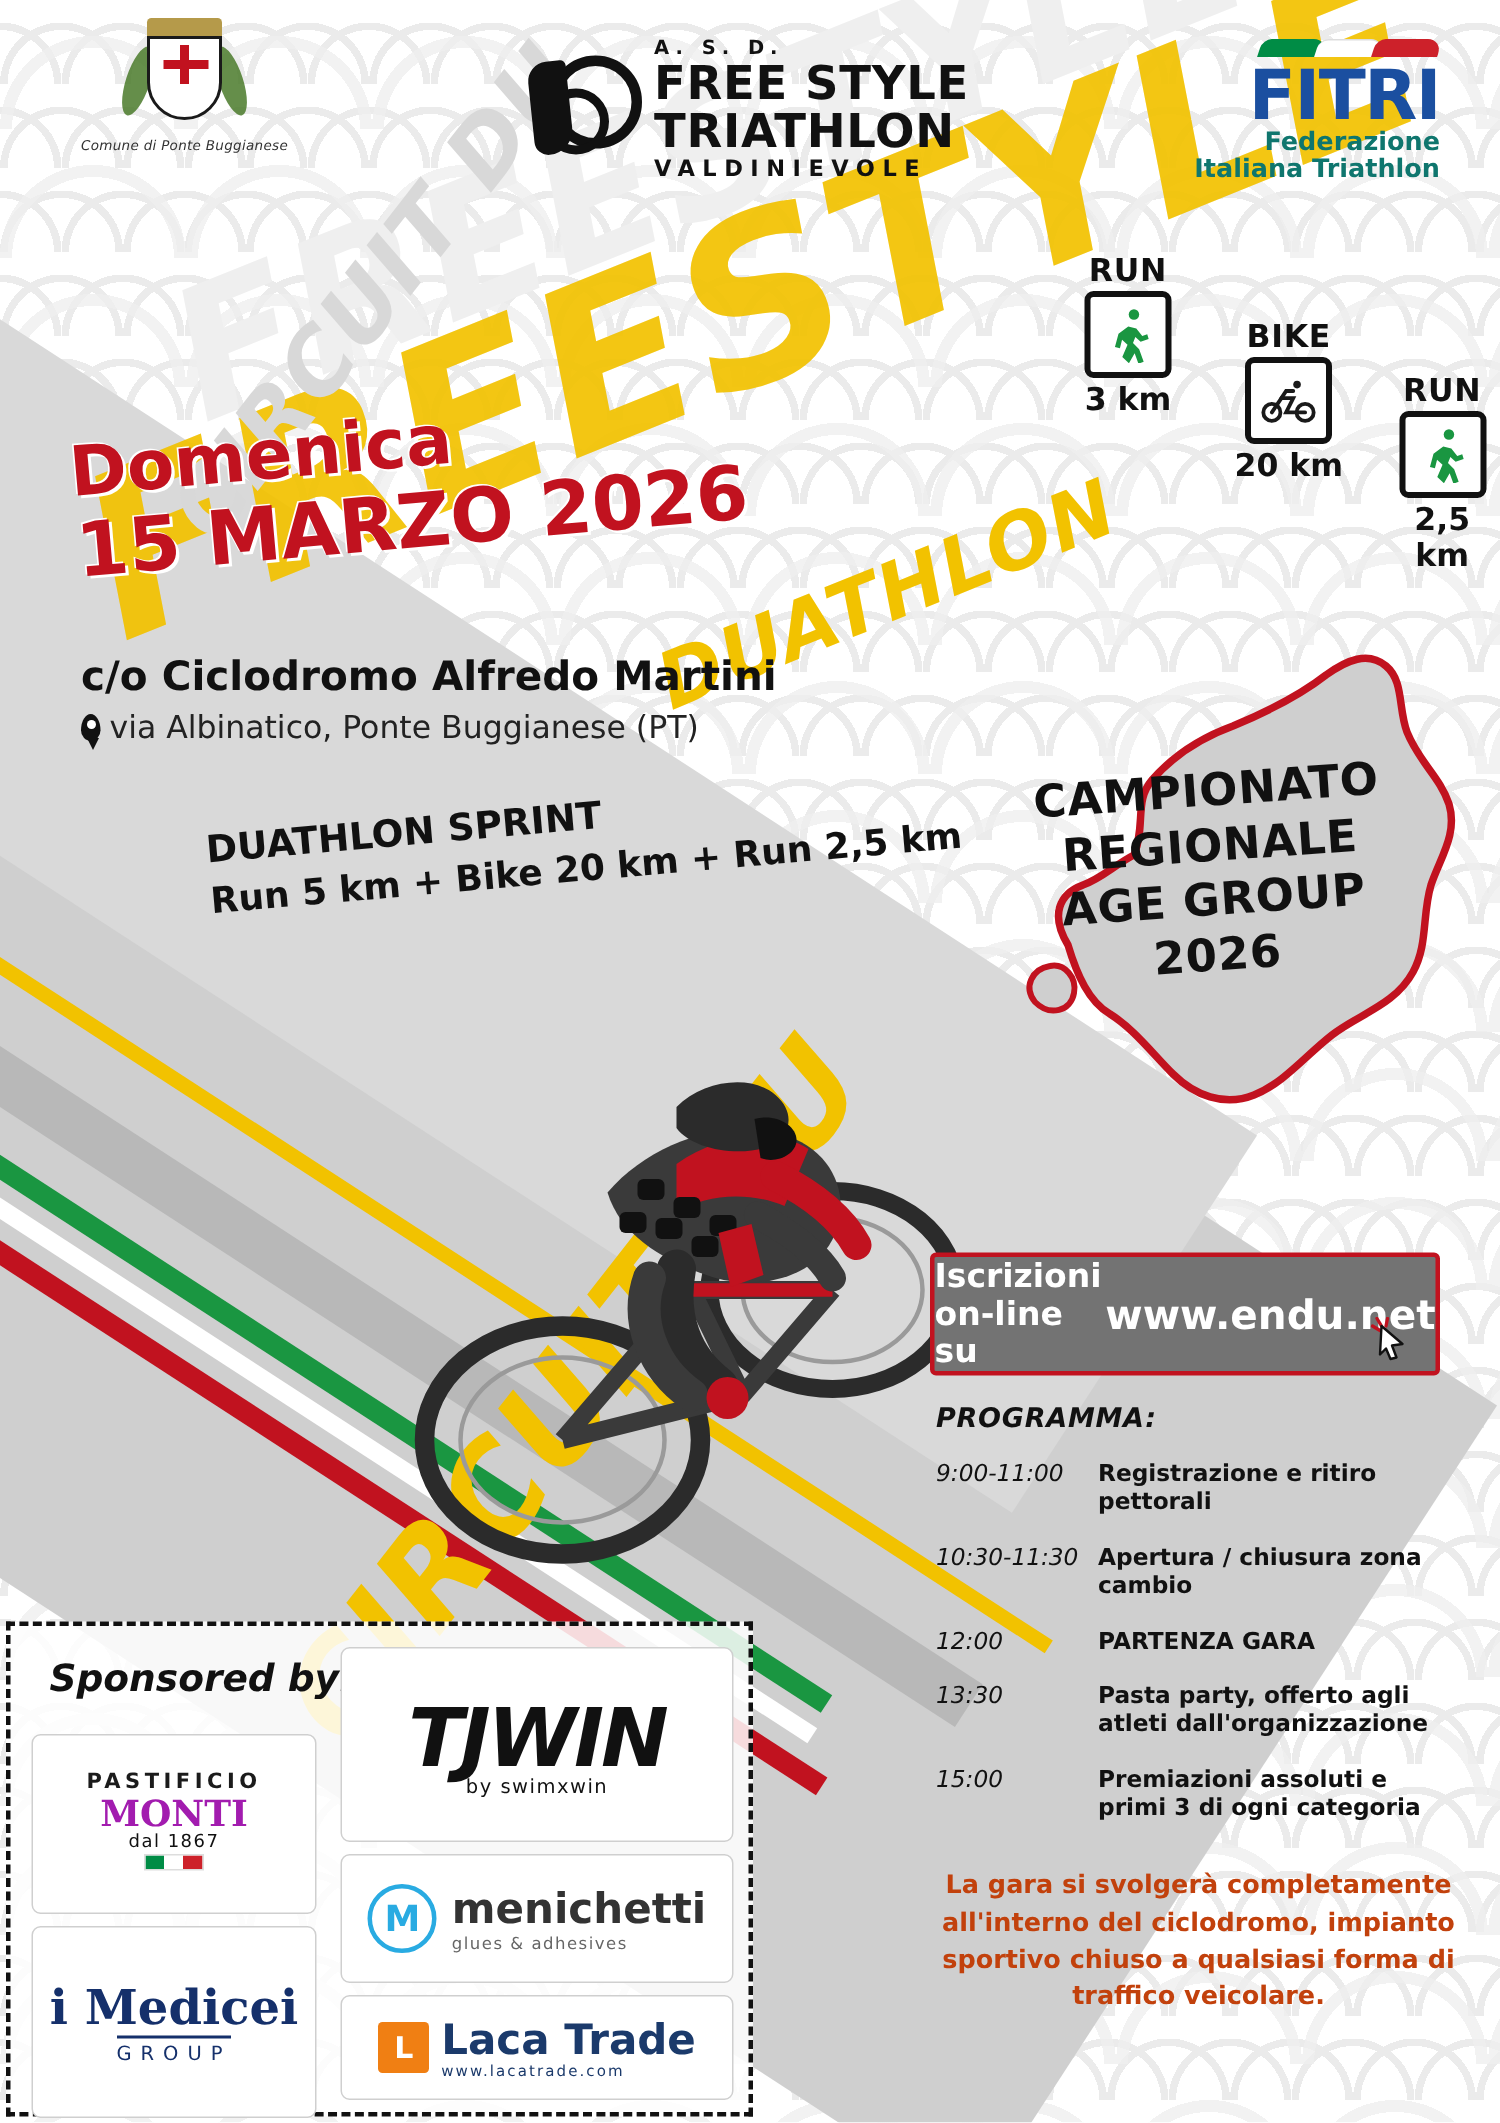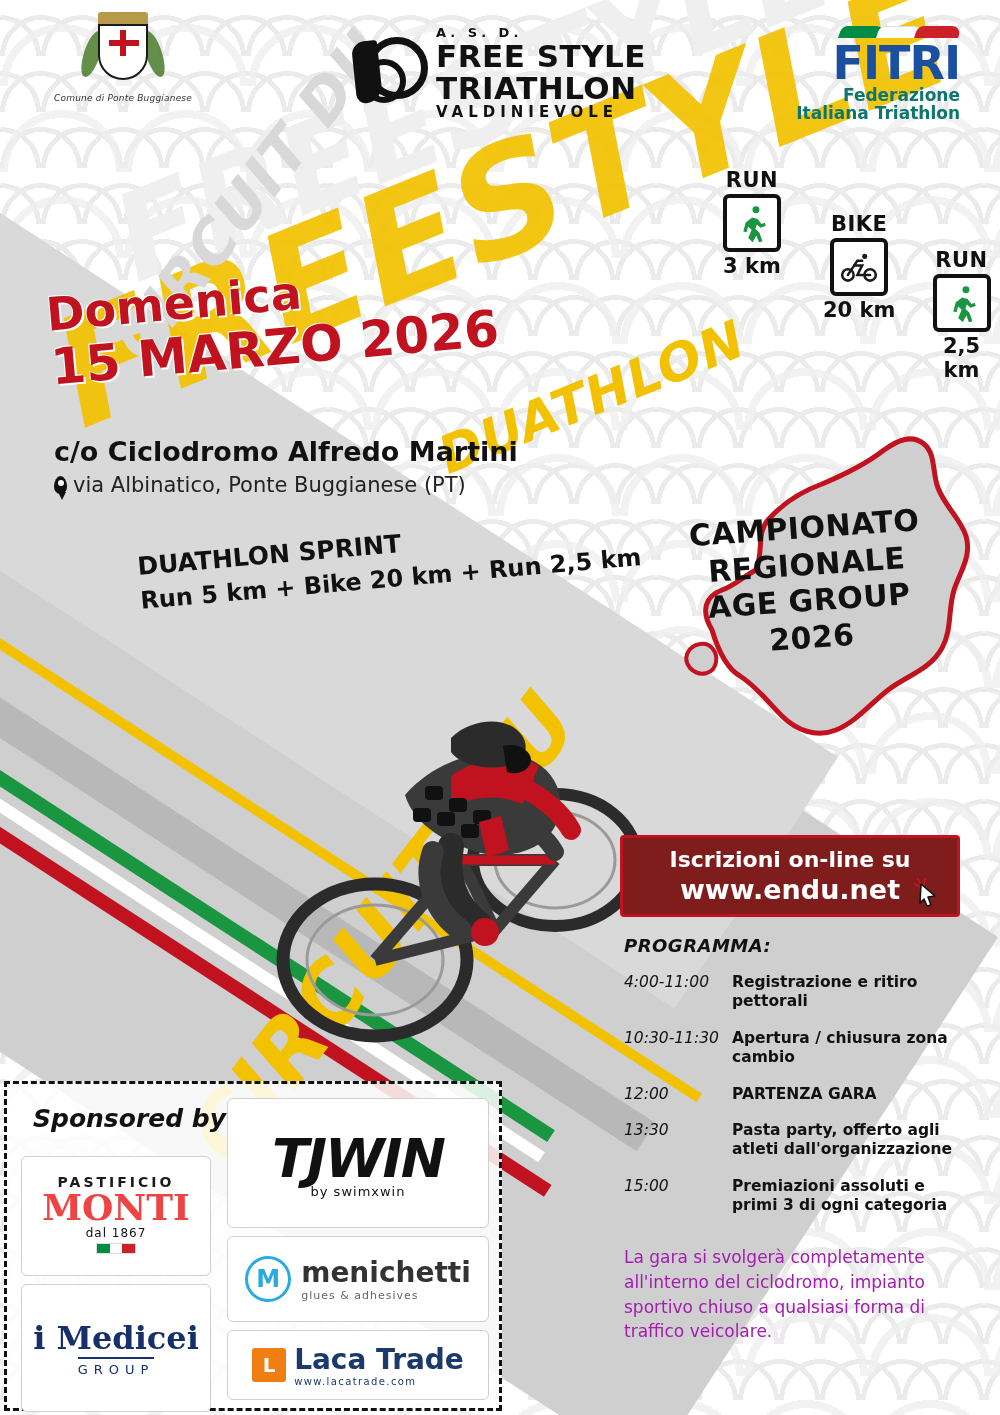--- a/index.html
+++ b/index.html
@@ -133,50 +133,50 @@
   .tuscany { position:absolute; z-index:6; right:10px; top:400px; width:330px; height:380px;}
   .campionato { position:absolute; z-index:9; right:62px; top:510px; width:260px; text-align:center;
                 transform:rotate(-4deg);}
   .campionato div { font-size:30px; font-weight:700; color:#111; line-height:1.22; letter-spacing:.5px;}
 
   
   .cyclist { position:absolute; z-index:7; left:255px; top:560px; width:430px; height:540px;}
 
   
   .iscrizioni { position:absolute; z-index:10; left:620px; top:835px; width:340px; height:82px;
-                background:#7f1d1d; border:3px solid #c1121f; border-radius:4px; color:#fff;
-                display:flex; flex-direction:column; align-items:center; justify-content:center;}
+                background:#737373; border:3px solid #c1121f; border-radius:4px; color:#fff;
+                display:flex; flex-direction:row; align-items:center; justify-content:center;}
   .iscrizioni .l1 { font-size:22px; font-weight:700;}
   .iscrizioni .l2 { font-size:27px; font-weight:700; margin-top:2px;}
   .cursor { position:absolute; right:18px; bottom:6px; width:26px; height:30px;}
 
   
   .programma { position:absolute; z-index:10; left:624px; top:935px; width:350px;}
   .prog-title { font-size:18px; font-weight:700; font-style:italic; color:#111; letter-spacing:.5px;}
   .prog-row { display:flex; margin-top:17px; font-size:15.5px; color:#111;}
   .prog-time { width:108px; flex:none; font-style:italic;}
   .prog-desc { font-weight:700; line-height:1.25;}
-  .prog-note { margin-top:30px; font-size:17px; color:#a21caf; line-height:1.45;}
+  .prog-note { margin-top:30px; text-align:center; font-size:17px; color:#c2410c; line-height:1.45;font-weight:bold;}
 
   
   .sponsors { position:absolute; z-index:10; left:4px; bottom:4px; width:498px; height:330px;
               border:3px dashed #111; background:rgba(255,255,255,.85); padding:10px 12px;}
   .sp-title { font-size:25px; font-weight:700; font-style:italic; color:#111; margin:10px 0 0 14px;}
   .sp-grid { position:absolute; inset:0; }
   .sp-card { position:absolute; background:#fff; border:1px solid #cfcfcf; border-radius:6px;
              display:flex; align-items:center; justify-content:center; overflow:hidden;}
   .monti { left:14px; top:72px; width:190px; height:120px;}
   .medici { left:14px; top:200px; width:190px; height:128px;}
   .tjwin { left:220px; top:14px; width:262px; height:130px;}
   .menichetti { left:220px; top:152px; width:262px; height:86px;}
   .laca { left:220px; top:246px; width:262px; height:70px;}
 
   .monti-txt { text-align:center; line-height:1.05;}
   .monti-1 { font-size:14px; letter-spacing:3px; color:#1b1b1b; font-weight:600;}
-  .monti-2 { font-size:36px; font-weight:800; color:#ef4444; font-family:"DejaVu Serif", serif;}
+  .monti-2 { font-size:24px; font-weight:800; color:#a21caf; font-family:"DejaVu Serif", serif;}
   .monti-3 { font-size:12px; color:#111; letter-spacing:1px;}
   .monti-flag { display:inline-block; width:40px; height:11px; margin-top:3px;
                 background:linear-gradient(90deg,#008c45 33%,#fff 33% 66%,#cd212a 66%); border:1px solid #ddd;}
   .medici-txt { text-align:center;}
   .medici-1 { font-size:32px; font-weight:700; color:#15306b; font-family:"DejaVu Serif", serif;}
   .medici-2 { font-size:13px; letter-spacing:6px; color:#15306b; border-top:2px solid #15306b; padding-top:3px; display:inline-block;}
   .tjwin-txt { text-align:center;}
   .tjwin-1 { font-size:54px; font-weight:800; color:#111; letter-spacing:-2px; font-style:italic;}
   .tjwin-2 { font-size:13px; color:#111; letter-spacing:1px; margin-top:-6px;}
   .men-row { display:flex; align-items:center; gap:10px;}
@@ -369,21 +369,21 @@
           <line x1="12" y1="1" x2="11" y2="6"></line>
       </g>
       <path d="M8 6 L22 18 L15 19 L18 27 L14 28 L11 21 L7 25 Z" fill="#ffffff" stroke="#111" stroke-width="1.6" stroke-linejoin="round"></path>
     </svg>
   </div>
 
   <div class="programma">
     <div class="prog-title">PROGRAMMA:</div>
 
     <div class="prog-row">
-      <div class="prog-time">4:00-11:00</div>
+      <div class="prog-time">9:00-11:00</div>
       <div class="prog-desc">Registrazione e ritiro pettorali</div>
     </div>
     <div class="prog-row">
       <div class="prog-time">10:30-11:30</div>
       <div class="prog-desc">Apertura / chiusura zona cambio</div>
     </div>
     <div class="prog-row">
       <div class="prog-time">12:00</div>
       <div class="prog-desc">PARTENZA GARA</div>
     </div>

